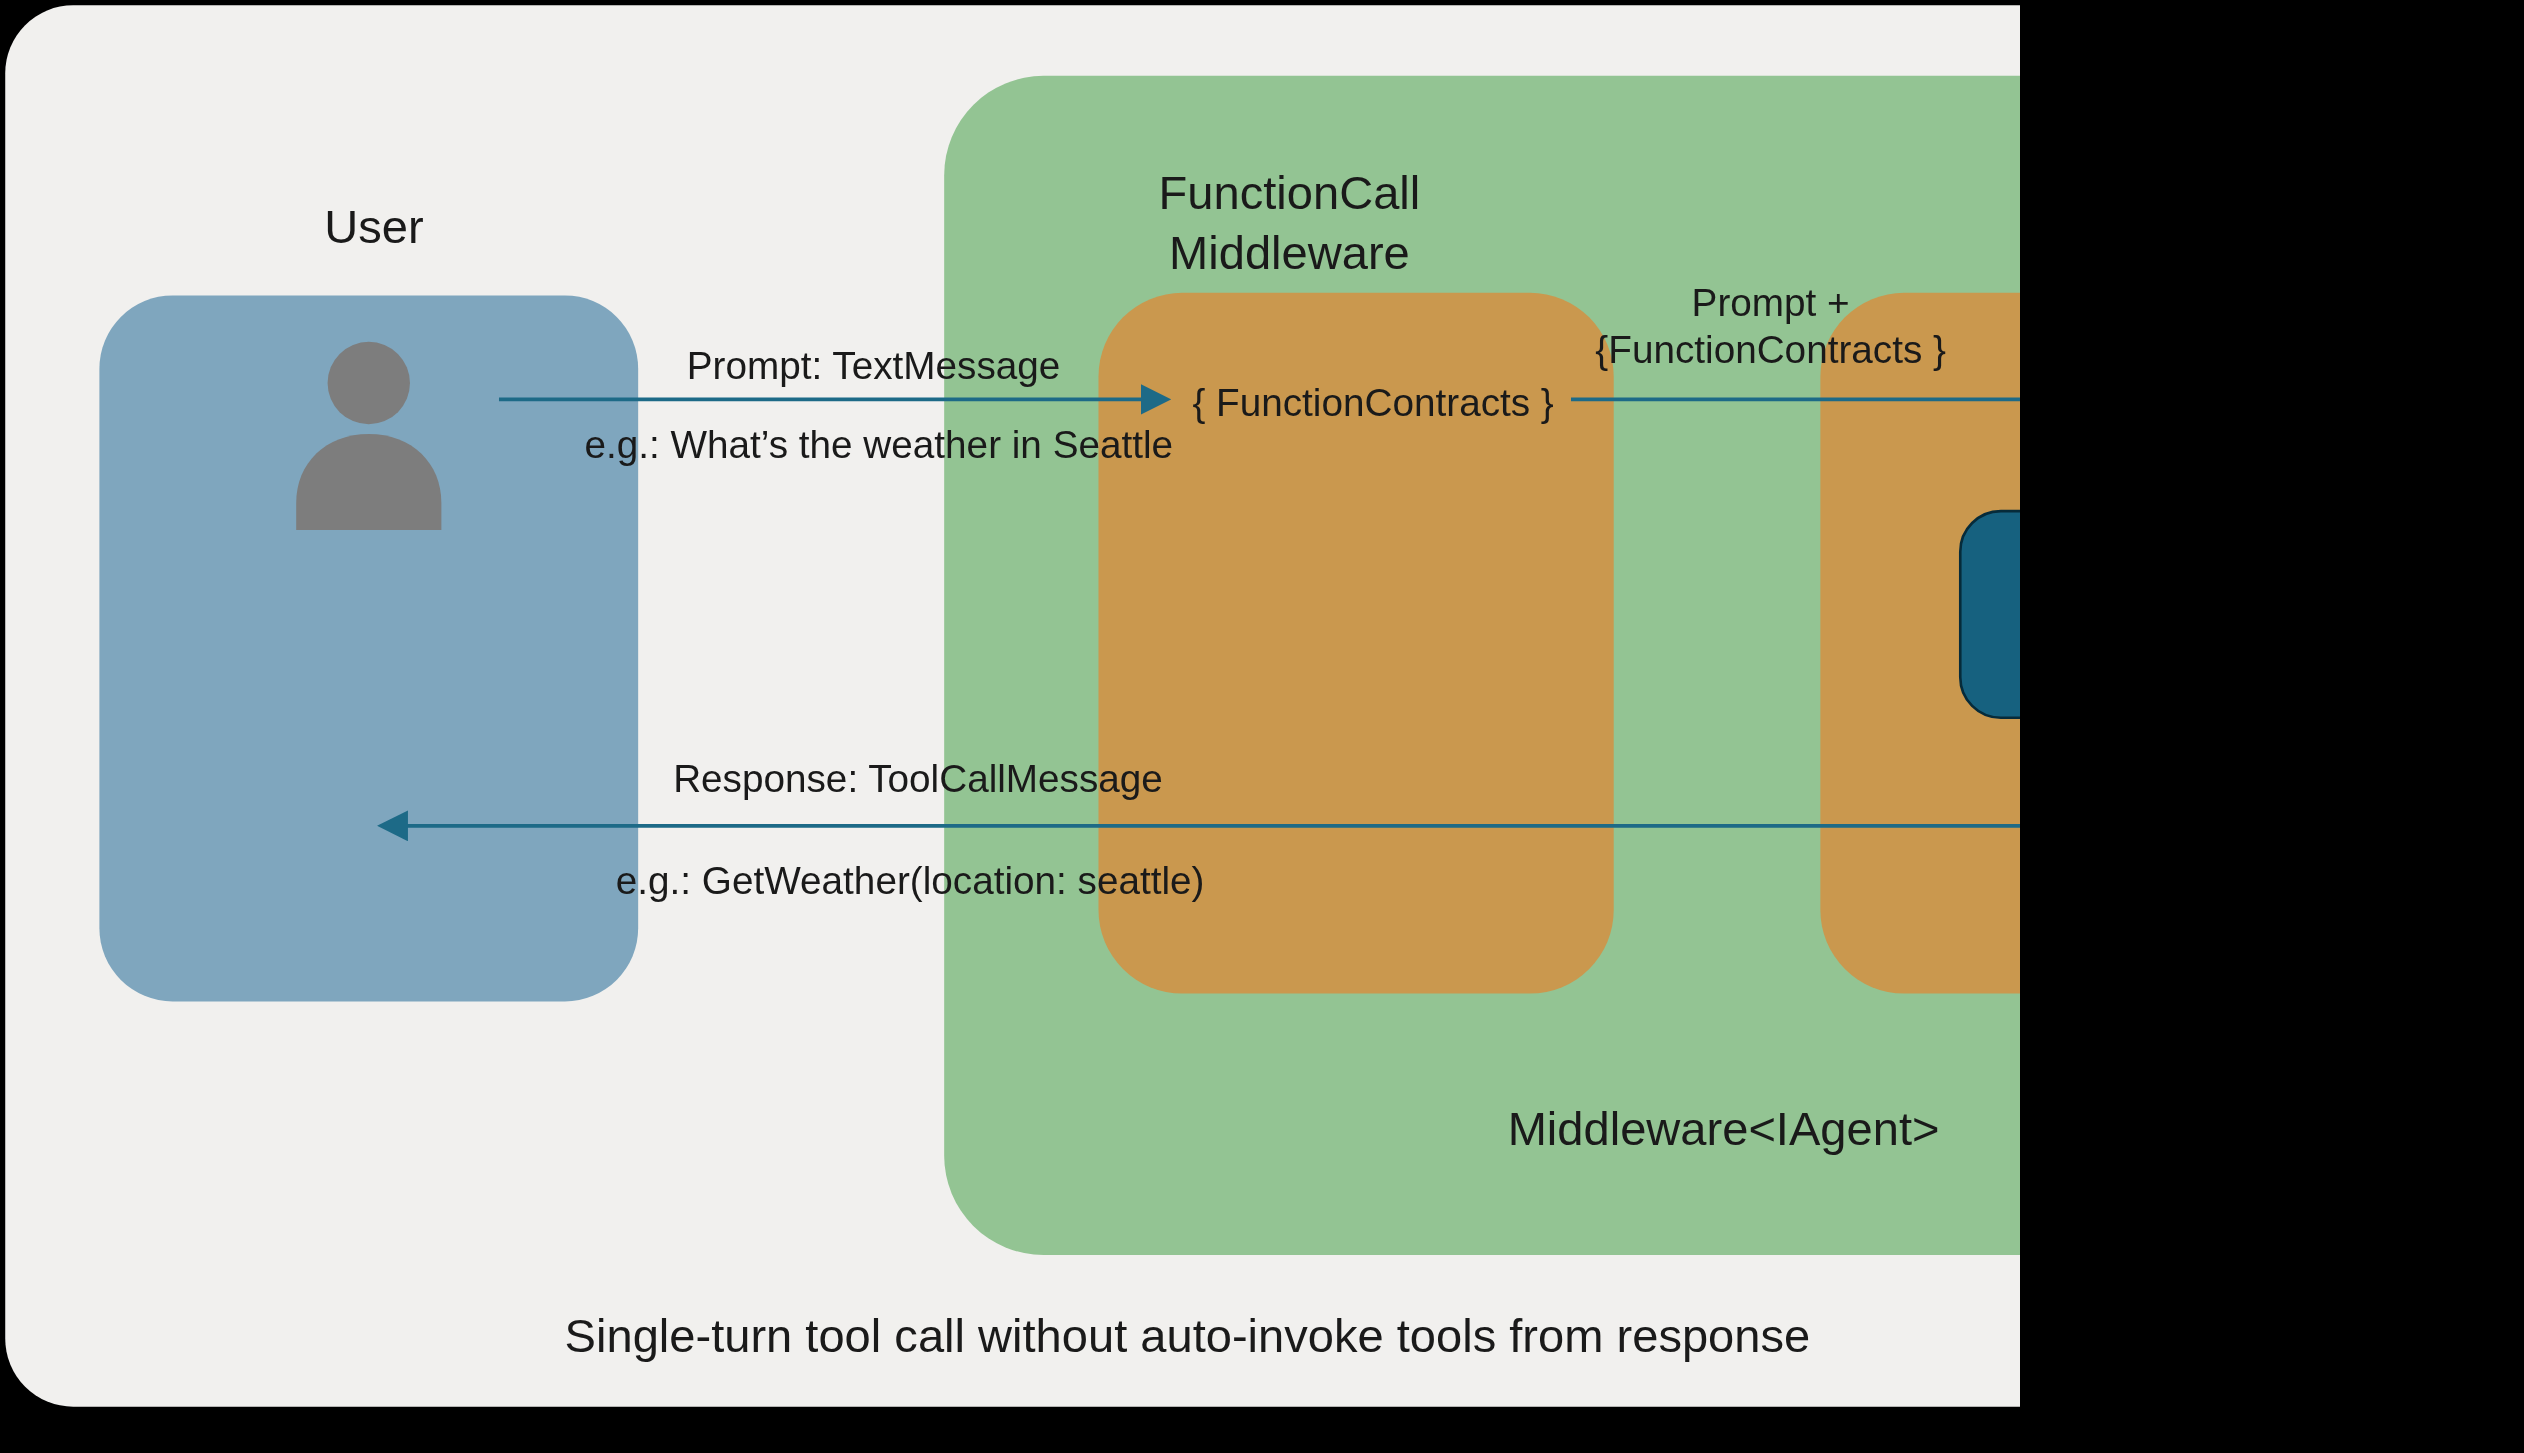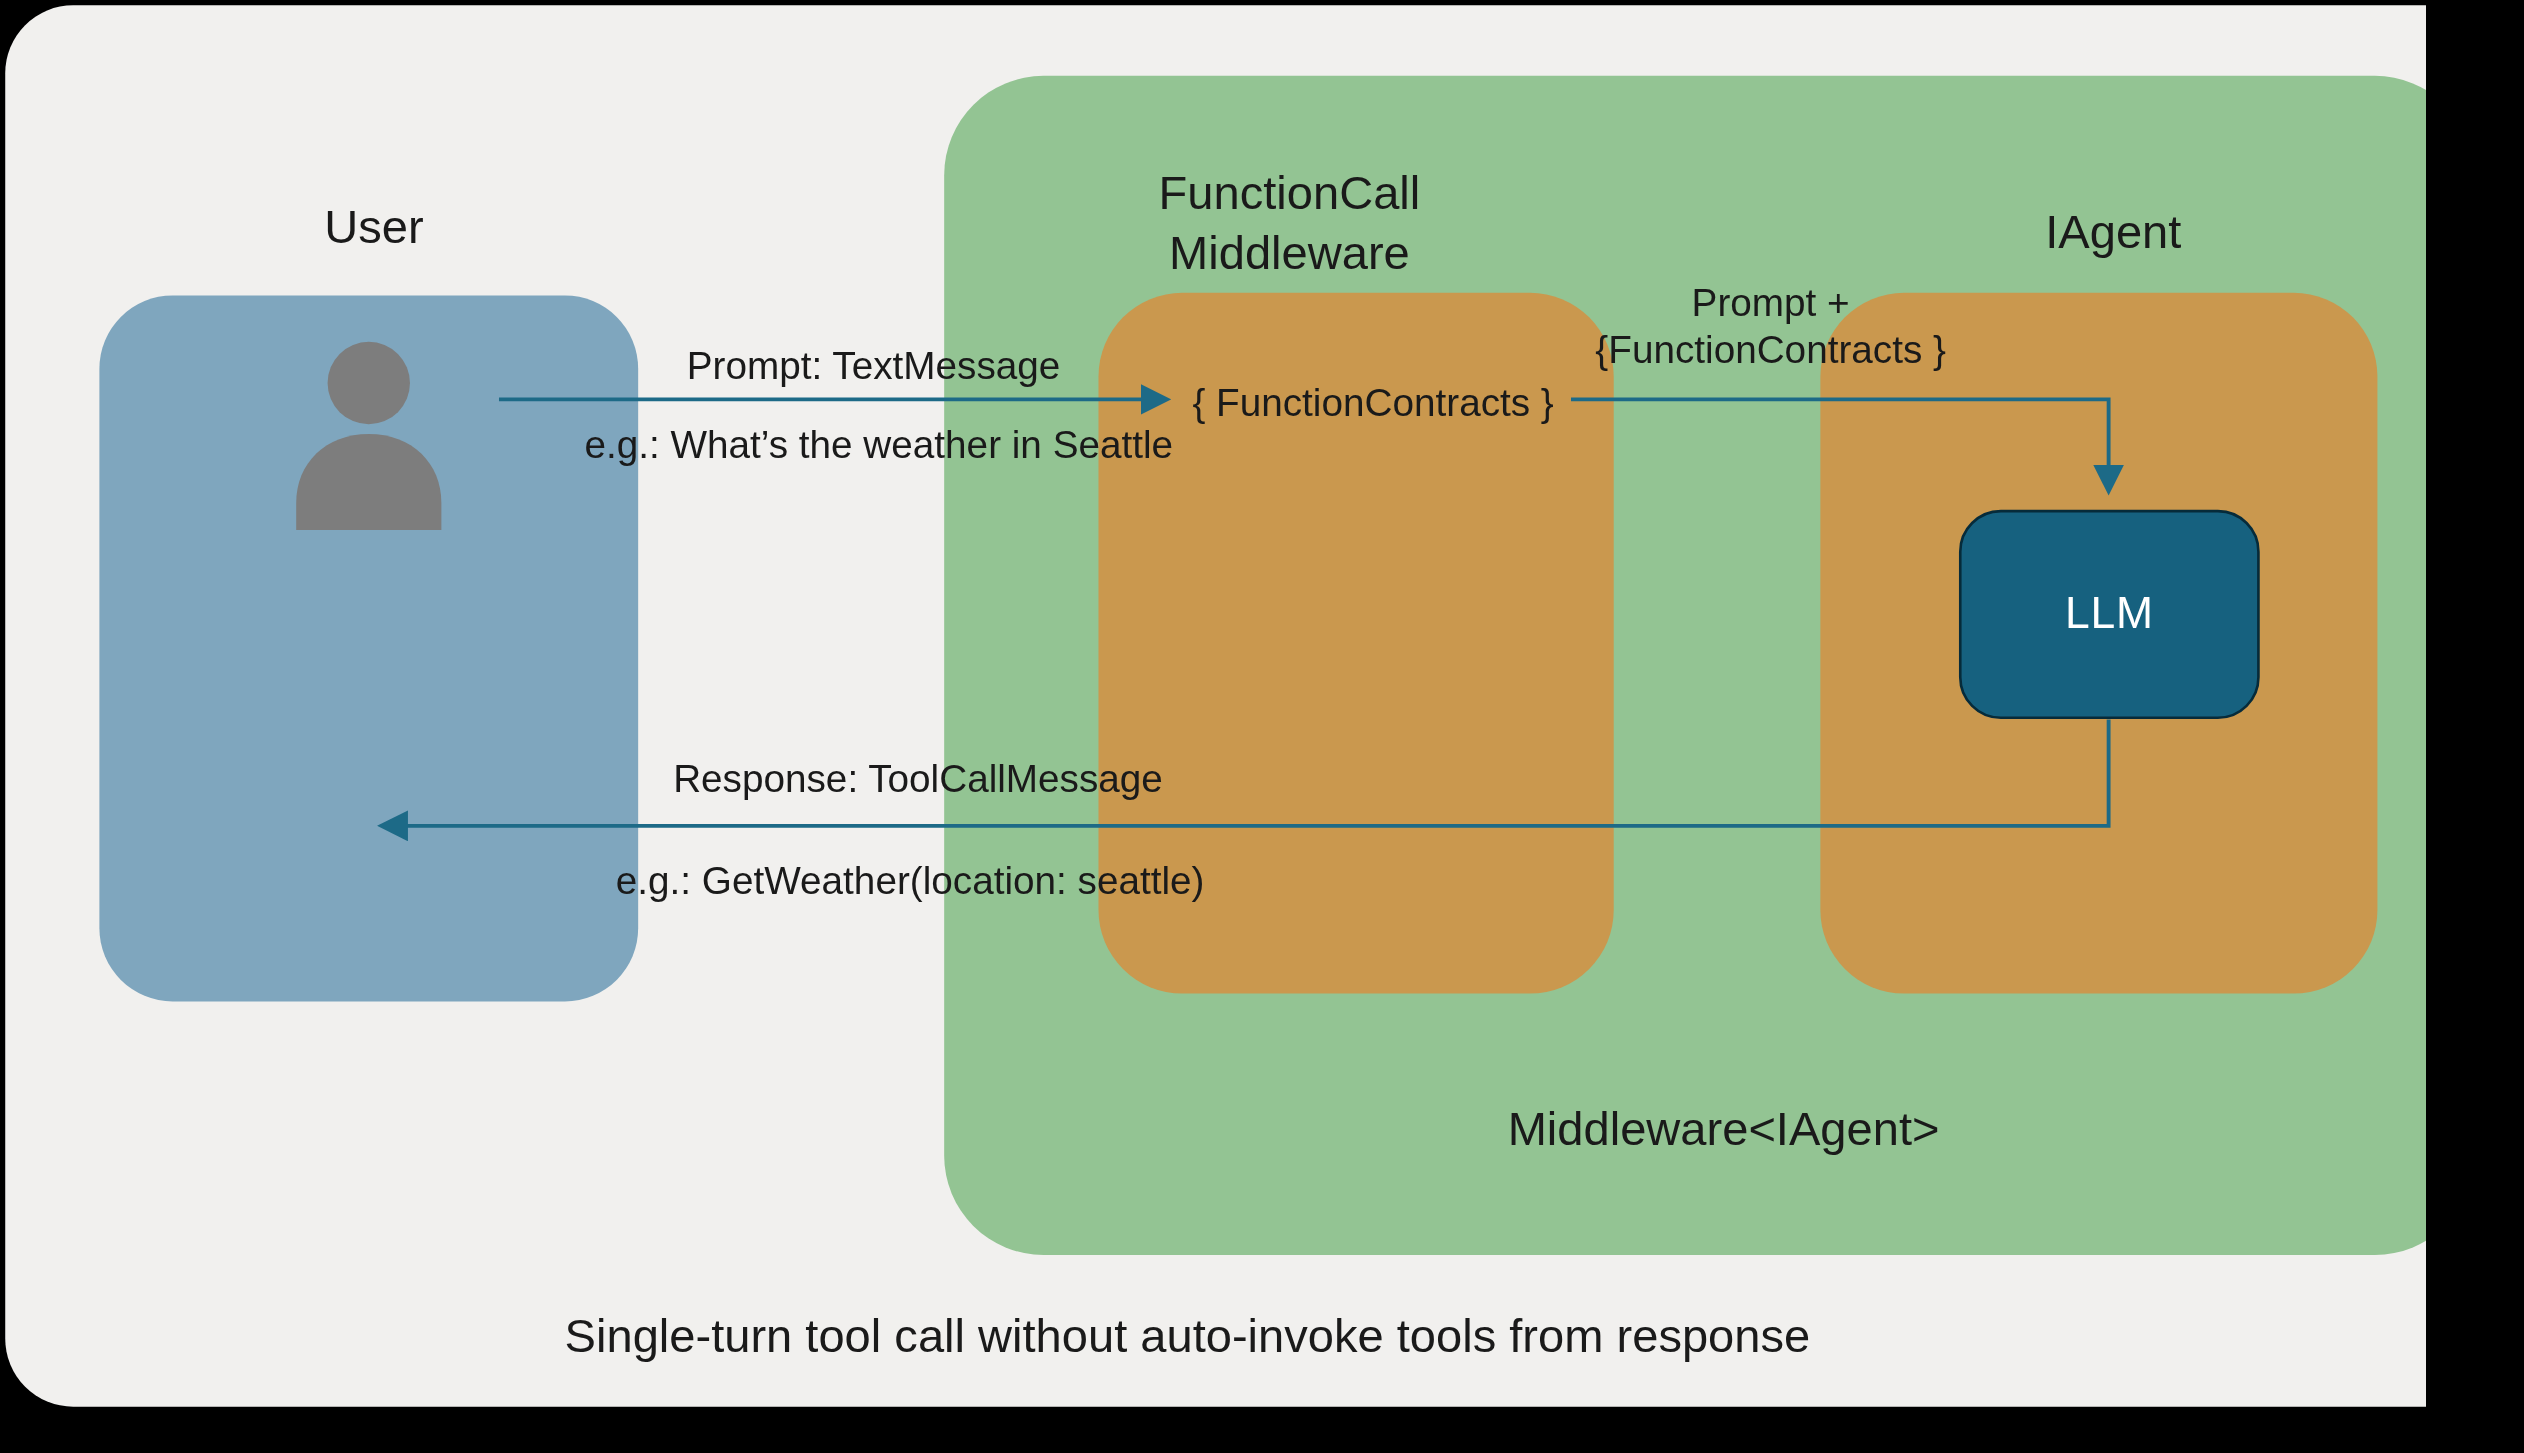--- a/index.html
+++ b/index.html
@@ -2,21 +2,21 @@
 <html style="--bg: #f1f0ee; --frame: #000000; --user-box: #7fa6be; --green-box: #93c493; --orange-box: #ca984e; --llm-box: #16617f; --llm-border: #062b3a; --arrow: #1d6a87; --person: #7d7d7d; --text: #1a1a1a;font-size:9.9px"><head>
 <meta charset="utf-8">
 <style>
   html, body {
     margin: 0;
     padding: 0;
     background: #000;
   }
   .stage {
     position: relative;
-    width: 2426px;
+    width: 2020px;
     height: 1454px;
     background: #000;
     overflow: hidden;
   }
   
   .canvas {
     position: absolute;
     left: 0; top: 0;
     width: 965px;
     height: 556px;

